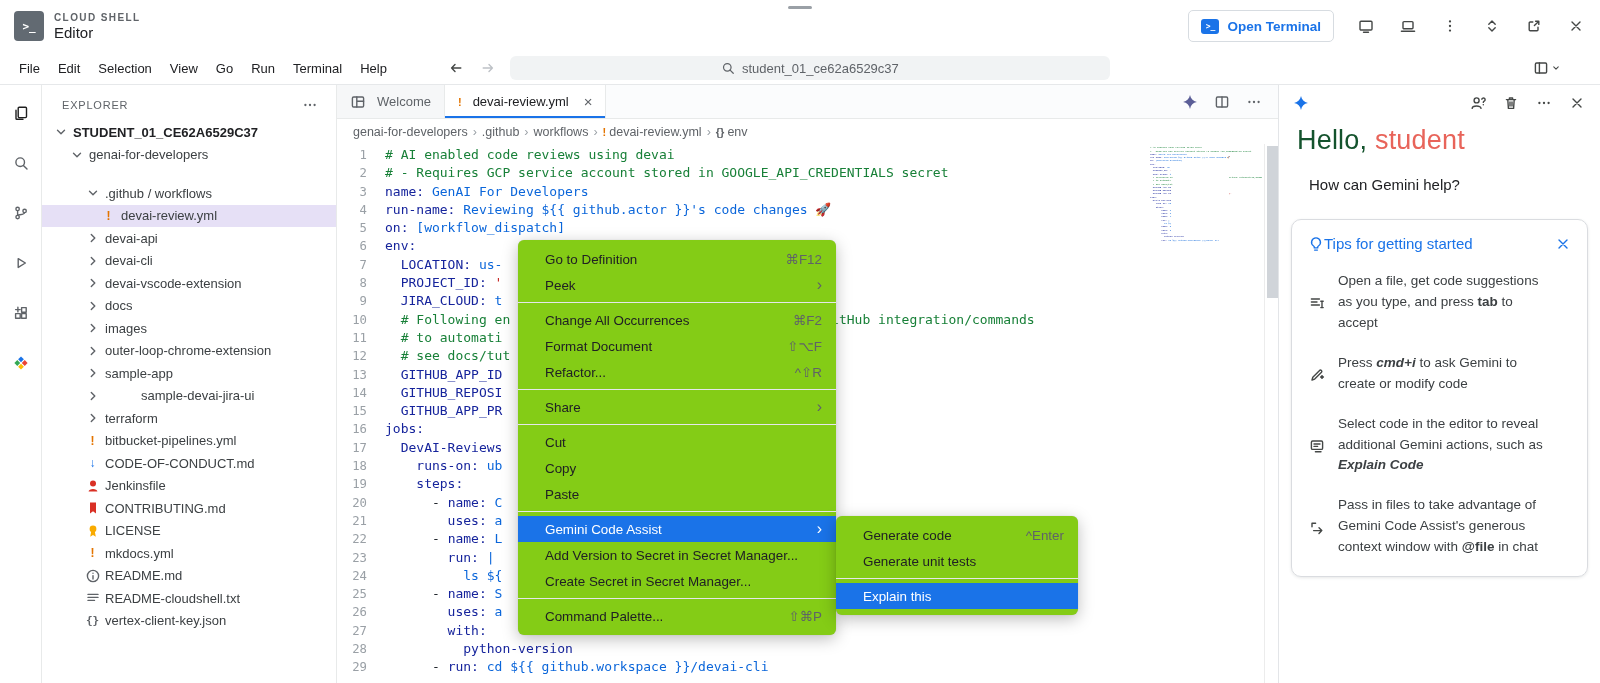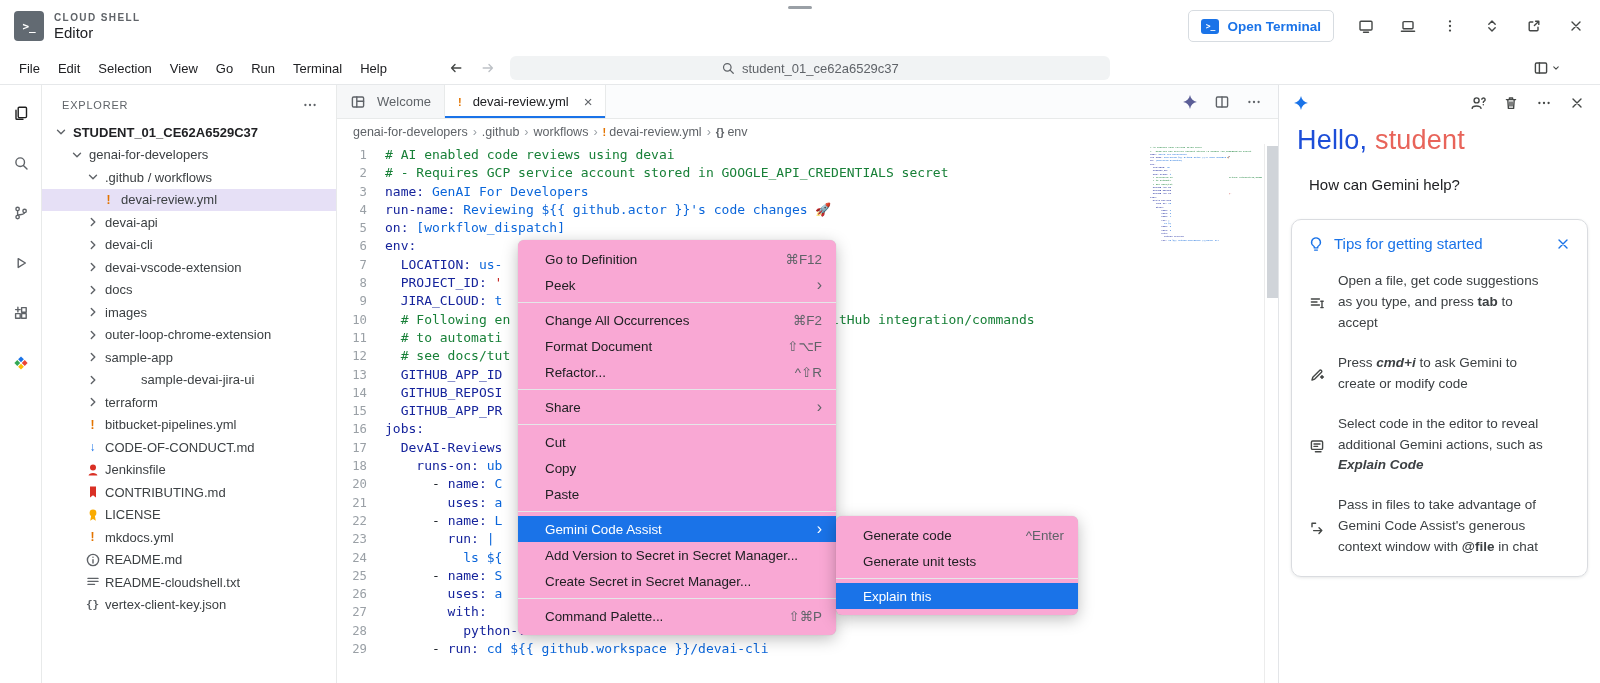--- a/index.html
+++ b/index.html
@@ -79,21 +79,21 @@
   .tk-v{color:#0b66da}
   .tk-s{color:#c5221f}
   .tk-p{color:#24292f}
 
   .minimap{position:absolute;top:2px;right:16px;width:112px;height:560px;overflow:hidden}
   .minimap-inner{transform:scale(0.18);transform-origin:0 0;white-space:pre}
   .vscroll{position:absolute;top:0;right:0;width:14px;height:100%;border-left:1px solid #ececec}
   .vthumb{position:absolute;top:2px;left:1.5px;width:11px;height:152px;background:#d0d4d9}
 
   
-  .cmenu{position:absolute;background:#f9a8d4;border-radius:6px;box-shadow:0 4px 16px rgba(0,0,0,.26),0 0 1px rgba(0,0,0,.2);
+  .cmenu{position:absolute;background:#84cc16;border-radius:6px;box-shadow:0 4px 16px rgba(0,0,0,.26),0 0 1px rgba(0,0,0,.2);
     padding:6px 0;z-index:60}
   .ctx-main{left:518px;top:240px;width:318px}
   .ctx-sub{left:836px;top:516px;width:242px}
   .cm-item{height:26px;display:flex;align-items:center;padding:0 14px 0 27px;font-size:13.4px;color:#202124;cursor:pointer}
   .cm-label{flex:1;white-space:nowrap}
   .cm-sc{color:#5f6368;margin-left:24px;white-space:nowrap}
   .cm-arrow{color:#5f6368;font-size:16px;margin-left:24px}
   .cm-sep{height:1px;background:#e5e7e9;margin:4px 0}
   .cm-item.active{background:var(--accent);color:#fff}
   .cm-item.active .cm-sc,.cm-item.active .cm-arrow{color:#fff}
@@ -101,21 +101,21 @@
   
   .gemini{width:322px;border-left:1px solid #e3e5e8;background:#fff;display:flex;flex-direction:column}
   .gem-toolbar{height:36px;display:flex;align-items:center;padding:0 14px;gap:15px}
   .gem-spark{color:var(--accent)}
   .gem-spacer{flex:1}
   .gem-toolbar .hbtn{width:18px;height:18px}
   .gem-greeting{padding:4px 18px 0;font-size:27px;letter-spacing:.2px;white-space:nowrap}
   .gem-sub{padding:20px 30px 0;font-size:15px;color:#202124}
   .tips-card{margin:26px 12px 12px;border:1px solid #dadce0;border-radius:10px;padding:15px 16px 18px;
     box-shadow:0 1px 3px rgba(60,64,67,.12)}
-  .tips-head{display:flex;align-items:center;gap:10px;color:var(--accent);font-size:15px}
+  .tips-head{display:flex;align-items:center;color:var(--accent);font-size:15px}
   .tips-close{margin-left:auto;color:var(--accent);cursor:pointer}
   .tip{display:flex;gap:12px;margin-top:19px;color:#3c4043;font-size:13.5px;line-height:1.55;padding-right:20px}
   .tip .icn{flex:0 0 18px;color:#444746;margin-top:2px}
   .tip b{font-weight:700}
 </style>
 </head>
 <body>
 
 <div class="app">
 
@@ -286,21 +286,21 @@
             <span class="tlabel bold">STUDENT_01_CE62A6529C37</span>
           </div>
           <div class="trow" style="padding-left: 26px;">
             <span class="icn">
               <svg viewBox="0 0 16 16" width="16" height="16" fill="none" stroke="currentColor" stroke-width="1.4" stroke-linecap="round" stroke-linejoin="round">
                 <path d="M4.5 6.3 8 9.8 11.5 6.3"></path>
               </svg>
             </span>
             <span class="tlabel">genai-for-developers</span>
           </div>
-          <div class="trow" style="padding-left: 42px;">
+          <div class="trow" style="padding-left: 42px; margin-top: 16px;">
             <span class="icn">
               <svg viewBox="0 0 16 16" width="16" height="16" fill="none" stroke="currentColor" stroke-width="1.4" stroke-linecap="round" stroke-linejoin="round">
                 <path d="M4.5 6.3 8 9.8 11.5 6.3"></path>
               </svg>
             </span>
             <span class="tlabel">.github / workflows</span>
           </div>
           <div class="trow selected" style="padding-left: 58px;">
             <span class="glyph " style="color: rgb(227, 116, 0);">!</span>
             <span class="tlabel">devai-review.yml</span>
@@ -569,20 +569,24 @@
             </div>
             <div class="cline">
               <span class="ln">17</span>
               <span class="lc"><span class="tk-k">  DevAI-Reviews</span></span>
             </div>
             <div class="cline">
               <span class="ln">18</span>
               <span class="lc"><span class="tk-k">    runs-on:</span><span class="tk-v"> ub</span></span>
             </div>
             <div class="cline">
+              <span class="ln">19</span>
+              <span class="lc"><span class="tk-k">    steps:</span></span>
+            </div>
+            <div class="cline">
               <span class="ln">20</span>
               <span class="lc"><span class="tk-p">      - </span><span class="tk-k">name:</span><span class="tk-v"> C</span></span>
             </div>
             <div class="cline">
               <span class="ln">21</span>
               <span class="lc"><span class="tk-k">        uses:</span><span class="tk-v"> a</span></span>
             </div>
             <div class="cline">
               <span class="ln">22</span>
               <span class="lc"><span class="tk-p">      - </span><span class="tk-k">name:</span><span class="tk-v"> L</span></span>
@@ -653,21 +657,21 @@
               </svg>
             </span>
             <span class="hbtn">
               <svg viewBox="0 0 16 16" width="16" height="16" fill="none" stroke="currentColor" stroke-width="1.4" stroke-linecap="round" stroke-linejoin="round">
                 <path d="M4 4 12 12M12 4 4 12"></path>
               </svg>
             </span>
           </span>
       </div>
       <div class="gem-greeting">
-        <span id="hello" style="color: #1d4ed8;">Hello,</span><span id="gname" style="color: rgb(232, 100, 90);"> student</span>
+        <span id="hello" style="color: #14532d;">Hello,</span><span id="gname" style="color: rgb(232, 100, 90);"> student</span>
       </div>
       <div class="gem-sub">How can Gemini help?</div>
       <div class="tips-card">
         <div class="tips-head">
           <span class="icn">
               <svg viewBox="0 0 16 16" width="16" height="16" fill="none" stroke="currentColor" stroke-width="1.4" stroke-linecap="round" stroke-linejoin="round">
                 <path d="M8 1.9a4.4 4.4 0 0 1 2.4 8.1c-.5.3-.7.7-.7 1.2v.7H6.3v-.7c0-.5-.2-.9-.7-1.2A4.4 4.4 0 0 1 8 1.9ZM6.6 14.1h2.8"></path>
               </svg>
             </span>
           <span>Tips for getting started</span>

